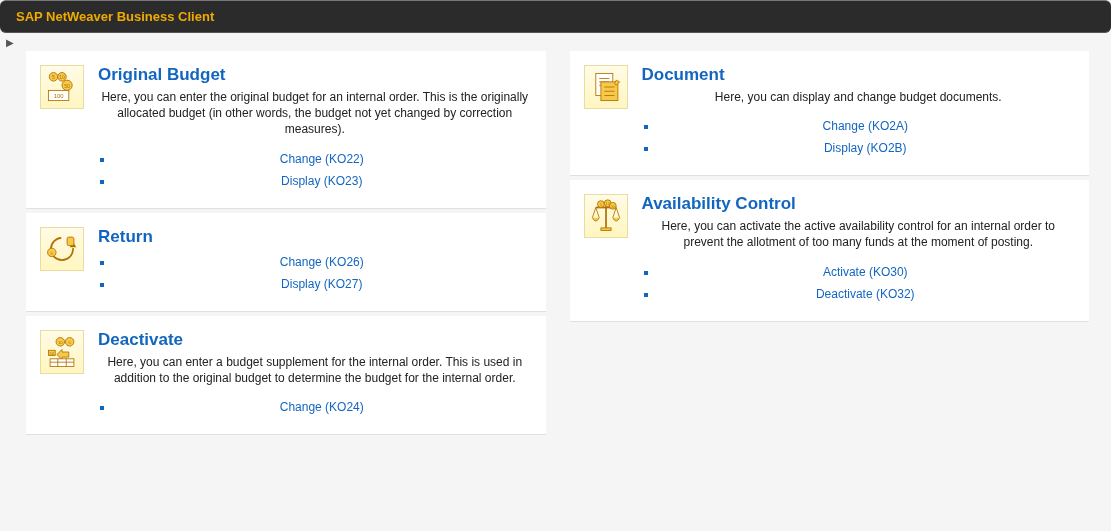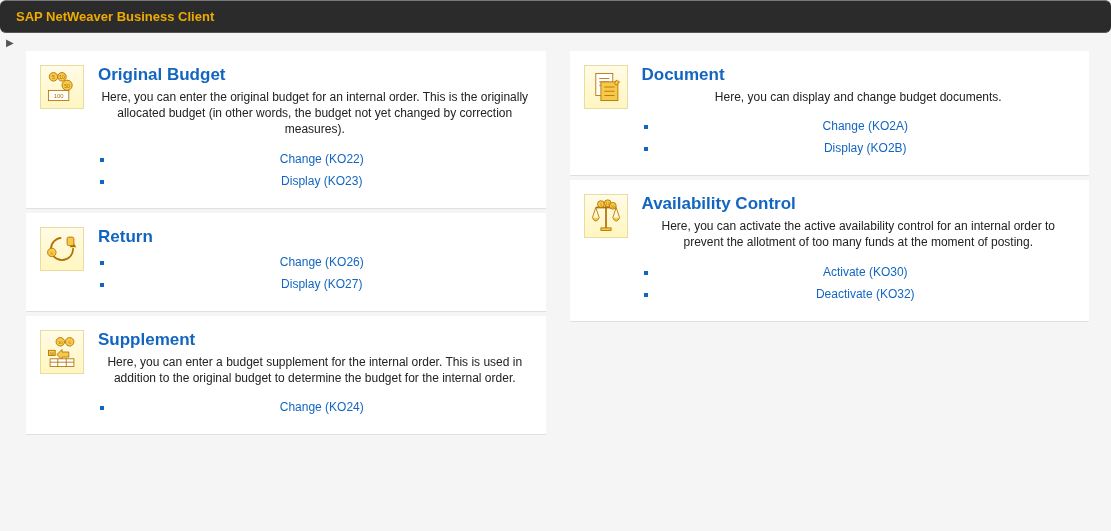--- a/index.html
+++ b/index.html
@@ -146,21 +146,21 @@
               <rect x="4" y="18" width="8" height="6" fill="#f7c94a" stroke="#b07000"></rect>
               <text x="8" y="23" font-size="5" text-anchor="middle" fill="#b07000">50</text>
               <polygon points="28,20 20,20 20,17 14,23 20,29 20,26 28,26" fill="#f7c94a" stroke="#b07000"></polygon>
               <rect x="6" y="28" width="28" height="9" fill="#fff" stroke="#b07000"></rect>
               <line x1="6" y1="32" x2="34" y2="32" stroke="#b07000"></line>
               <line x1="15" y1="28" x2="15" y2="37" stroke="#b07000"></line>
               <line x1="25" y1="28" x2="25" y2="37" stroke="#b07000"></line>
             </svg>
           </div>
           <div class="cardbody">
-            <div class="cardtitle">Supplement</div>
+            <div class="cardtitle">Deactivate</div>
             <div class="carddesc">Here, you can enter a budget supplement for the internal order. This is used in addition to the original budget to determine the budget for the internal order.</div>
             <ul class="linklist">
               <li><a href="#">Change (KO24)</a></li>
             </ul>
           </div>
         </div>
       </div>
       <div class="col">
         <div class="card">
           <div class="iconbox">

